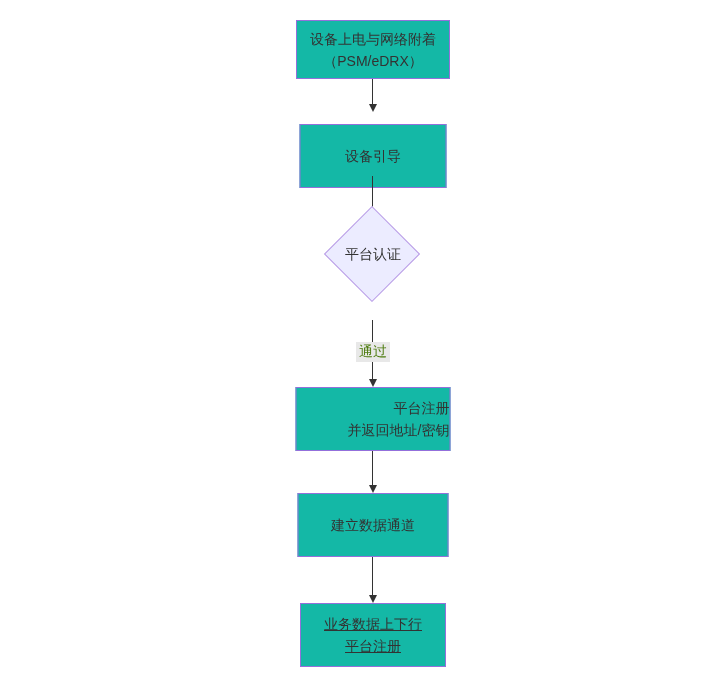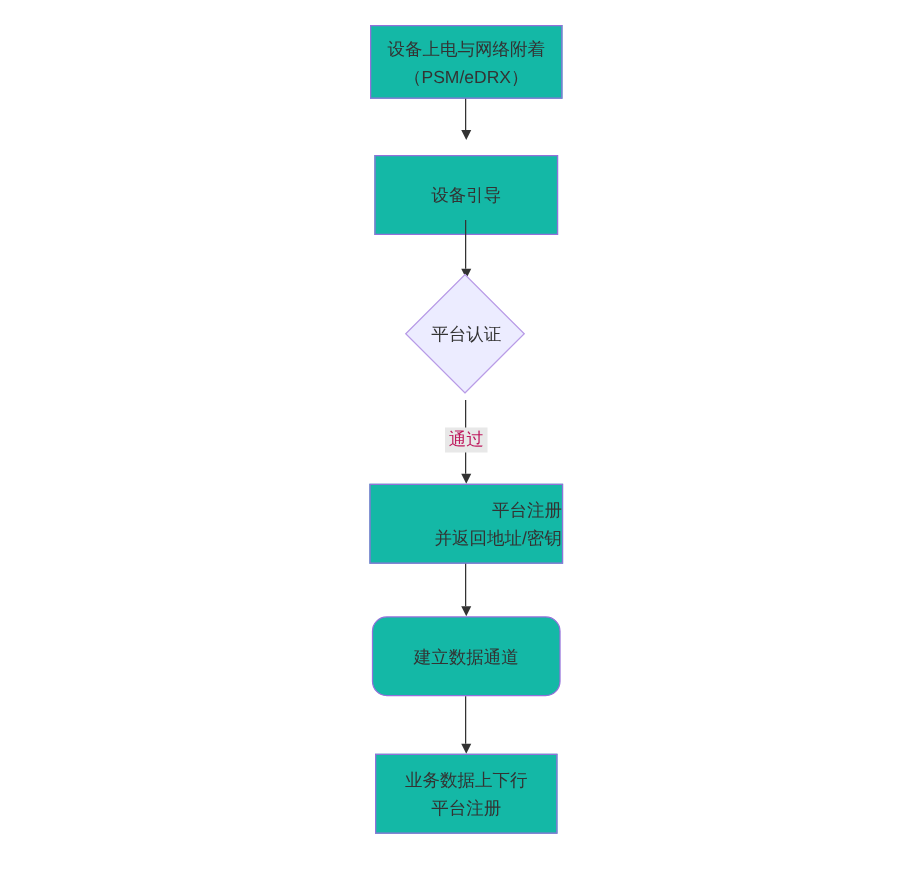--- a/index.html
+++ b/index.html
@@ -82,21 +82,21 @@
     border-right: 4.5px solid transparent;
     border-top: 8px solid #333333;
   }
   .edge-label {
     position: absolute;
     left: 373px;
     transform: translate(-50%, -50%);
     background: #e8e8e8;
     padding: 1px 3px;
     font-size: 14px;
-    color: #be185d;
+    color: #4d7c0f;
     white-space: nowrap;
   }
 </style>
 </head>
 <body>
 
 <div class="canvas">
 
   <div class="node" style="top:20px; width:154px; height:59px;">
     <div>设备上电与网络附着</div>
@@ -110,48 +110,48 @@
 
   <div class="node" style="top:112px; width:147px; height:64px;margin-top:12px;">
     <div>设备引导</div>
   </div>
 
   <div class="edge" style="top:176px; height:47px;">
     <div class="edge-line"></div>
     <div class="edge-arrow"></div>
   </div>
 
-  <div class="diamond-wrap" style="top:219px;">
+  <div class="diamond-wrap" style="top:206px;">
     <div class="diamond-shape"></div>
     <div class="diamond-label">平台认证</div>
   </div>
 
   <div class="edge" style="top:320px; height:67px;">
     <div class="edge-line"></div>
     <div class="edge-arrow"></div>
   </div>
   <div class="edge-label" style="top:352px;">通过</div>
 
   <div class="node" style="top:387px; width:155px; height:64px;align-items:flex-end;">
     <div>平台注册</div>
     <div>并返回地址/密钥</div>
   </div>
 
   <div class="edge" style="top:451px; height:42px;">
     <div class="edge-line"></div>
     <div class="edge-arrow"></div>
   </div>
 
-  <div class="node" style="top:493px; width:151px; height:64px;border-radius:12px;">
+  <div class="node" style="top:493px; width:151px; height:64px;">
     <div>建立数据通道</div>
   </div>
 
   <div class="edge" style="top:557px; height:46px;">
     <div class="edge-line"></div>
     <div class="edge-arrow"></div>
   </div>
 
-  <div class="node" style="top:603px; width:146px; height:64px;">
+  <div class="node" style="top:603px; width:146px; height:64px;text-decoration:underline;">
     <div>业务数据上下行</div>
     <div>平台注册</div>
   </div>
 
 </div>
 
 </body></html>

